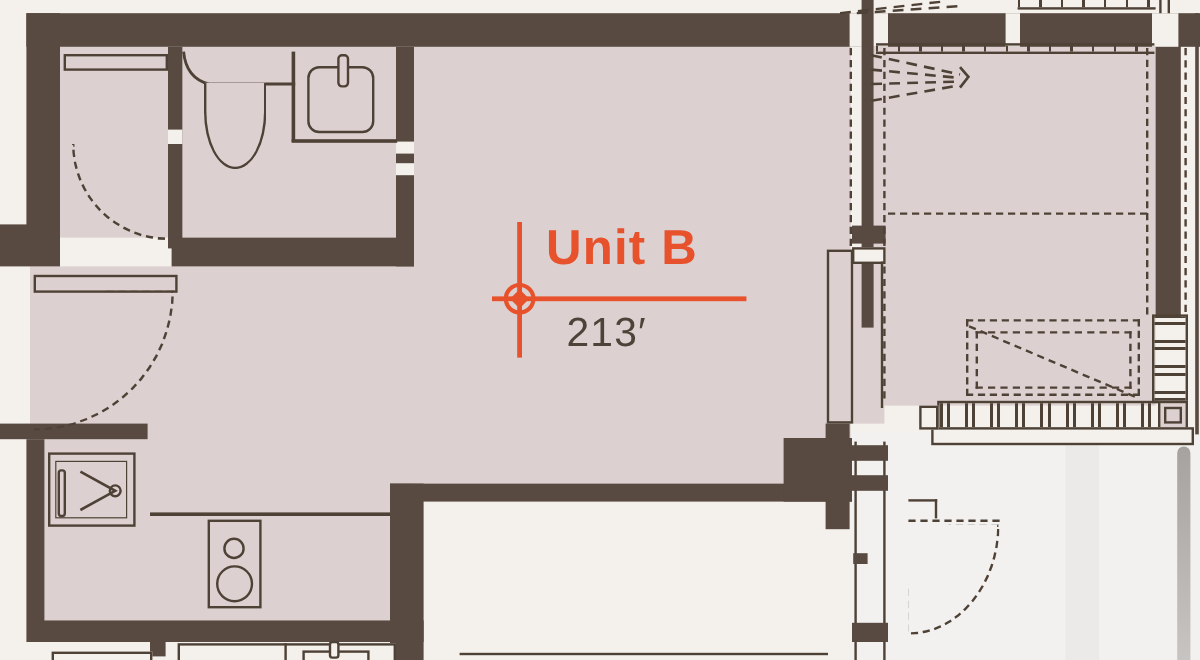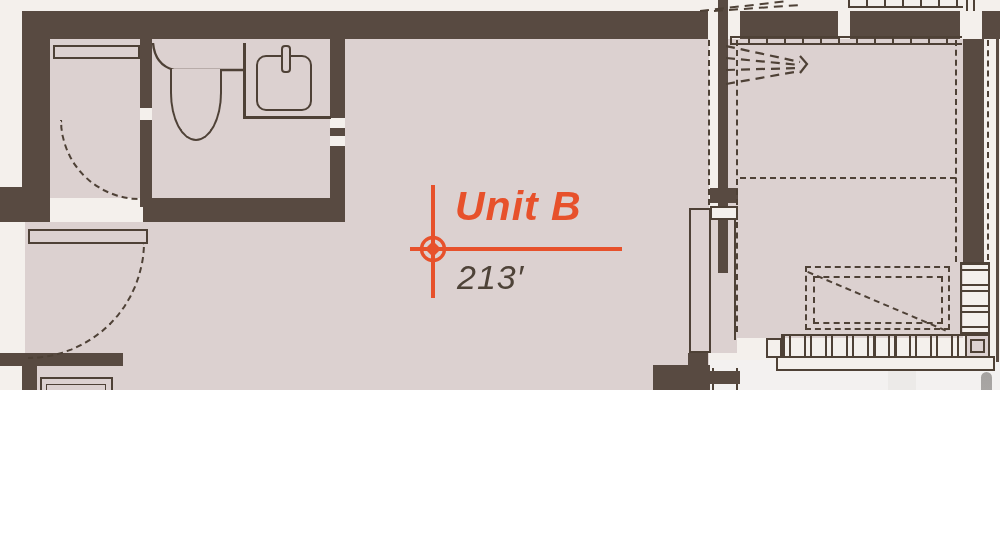--- a/index.html
+++ b/index.html
@@ -1,38 +1,38 @@
 <!DOCTYPE html>
 <html style="--floor: #dcd1d0; --wall: #584a41; --outside: #f4f0ec; --outside-right: #f3f1f0; --outside-stripe: #eceae8; --line: #4e4136; --accent: #e7512b; --area-text: #4e4338; --gray-bar-top: #a5a2a0; --gray-bar-bottom: #c7c4c2;"><head>
 <meta charset="utf-8">
 <style>
   html,body{margin:0;padding:0;}
-  #plan{position:relative;width:1000px;height:390px;overflow:hidden;
-        background:var(--outside,#f4f0ec);font-family:"Liberation Sans",sans-serif;font-style:italic;}
+  #plan{position:relative;width:1000px;height:550px;overflow:hidden;
+        background:var(--outside,#f4f0ec);font-family:"Liberation Sans",sans-serif;}
   .abs{position:absolute;box-sizing:border-box;}
   .pk{background:var(--floor,#dcd1d0);}
   .w{background:var(--wall,#584a41);}
   .ws{background:var(--outside,#f4f0ec);}
   .ln{background:var(--line,#4e4136);}
   .outline{border:2px solid var(--line,#4e4136);background:var(--floor,#dcd1d0);}
   .outlinew{border:2px solid var(--line,#4e4136);background:var(--outside,#f4f0ec);}
   .dash-b{border-bottom:2px dashed var(--line,#4e4136);}
   .dash-t{border-top:2px dashed var(--line,#4e4136);}
   .dash-l{border-left:2px dashed var(--line,#4e4136);}
   .dash-r{border-right:2px dashed var(--line,#4e4136);}
   .ticks-h{border-top:2px solid var(--line,#4e4136);border-bottom:2px solid var(--line,#4e4136);
     background:repeating-linear-gradient(90deg,var(--line,#4e4136) 0 2px,transparent 2px 18px);}
   .louver-h{border:2px solid var(--line,#4e4136);
     background:repeating-linear-gradient(90deg,var(--line,#4e4136) 0 2.5px,transparent 2.5px 6px,
       var(--line,#4e4136) 6px 8.5px,transparent 8.5px 21px);}
   .louver-v{border:2px solid var(--line,#4e4136);
     background:repeating-linear-gradient(0deg,var(--line,#4e4136) 0 2.5px,transparent 2.5px 6px,
       var(--line,#4e4136) 6px 8.5px,transparent 8.5px 21px);}
   .unit-title{font-size:41px;font-weight:bold;color:var(--accent,#e7512b);letter-spacing:1px;}
-  .unit-area{font-size:34px;color:var(--area-text,#4e4338);letter-spacing:1px;}
+  .unit-area{font-size:34px;color:var(--area-text,#4e4338);letter-spacing:1px;margin-left:15px;}
 </style>
 </head>
 <body>
 
 <div id="plan">
 
   <div class="abs" style="left:710px;top:360px;width:290px;height:190px;background:var(--outside-right,#f3f1f0);"></div>
   <div class="abs" style="left:888px;top:367px;width:28px;height:183px;background:var(--outside-stripe,#eceae8);"></div>
 
   <div class="abs pk" style="left:50px;top:39px;width:90px;height:159px;"></div>

